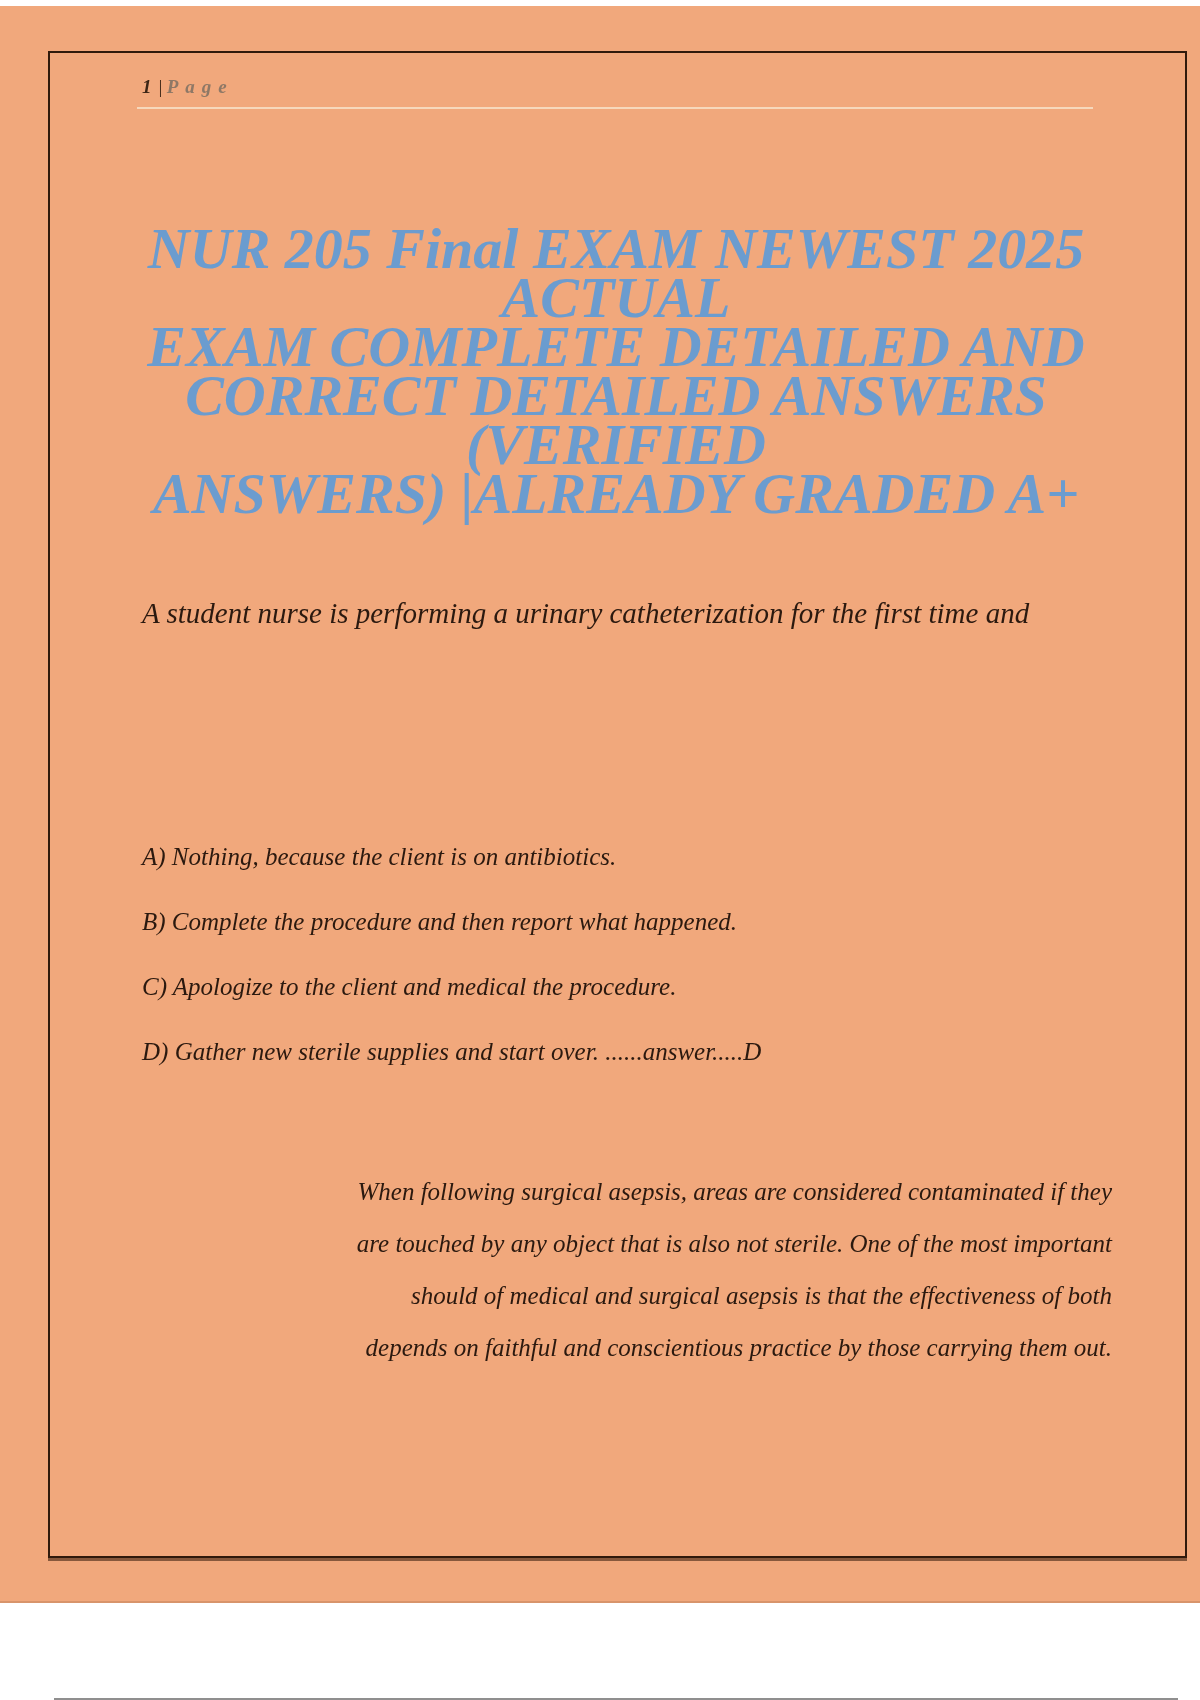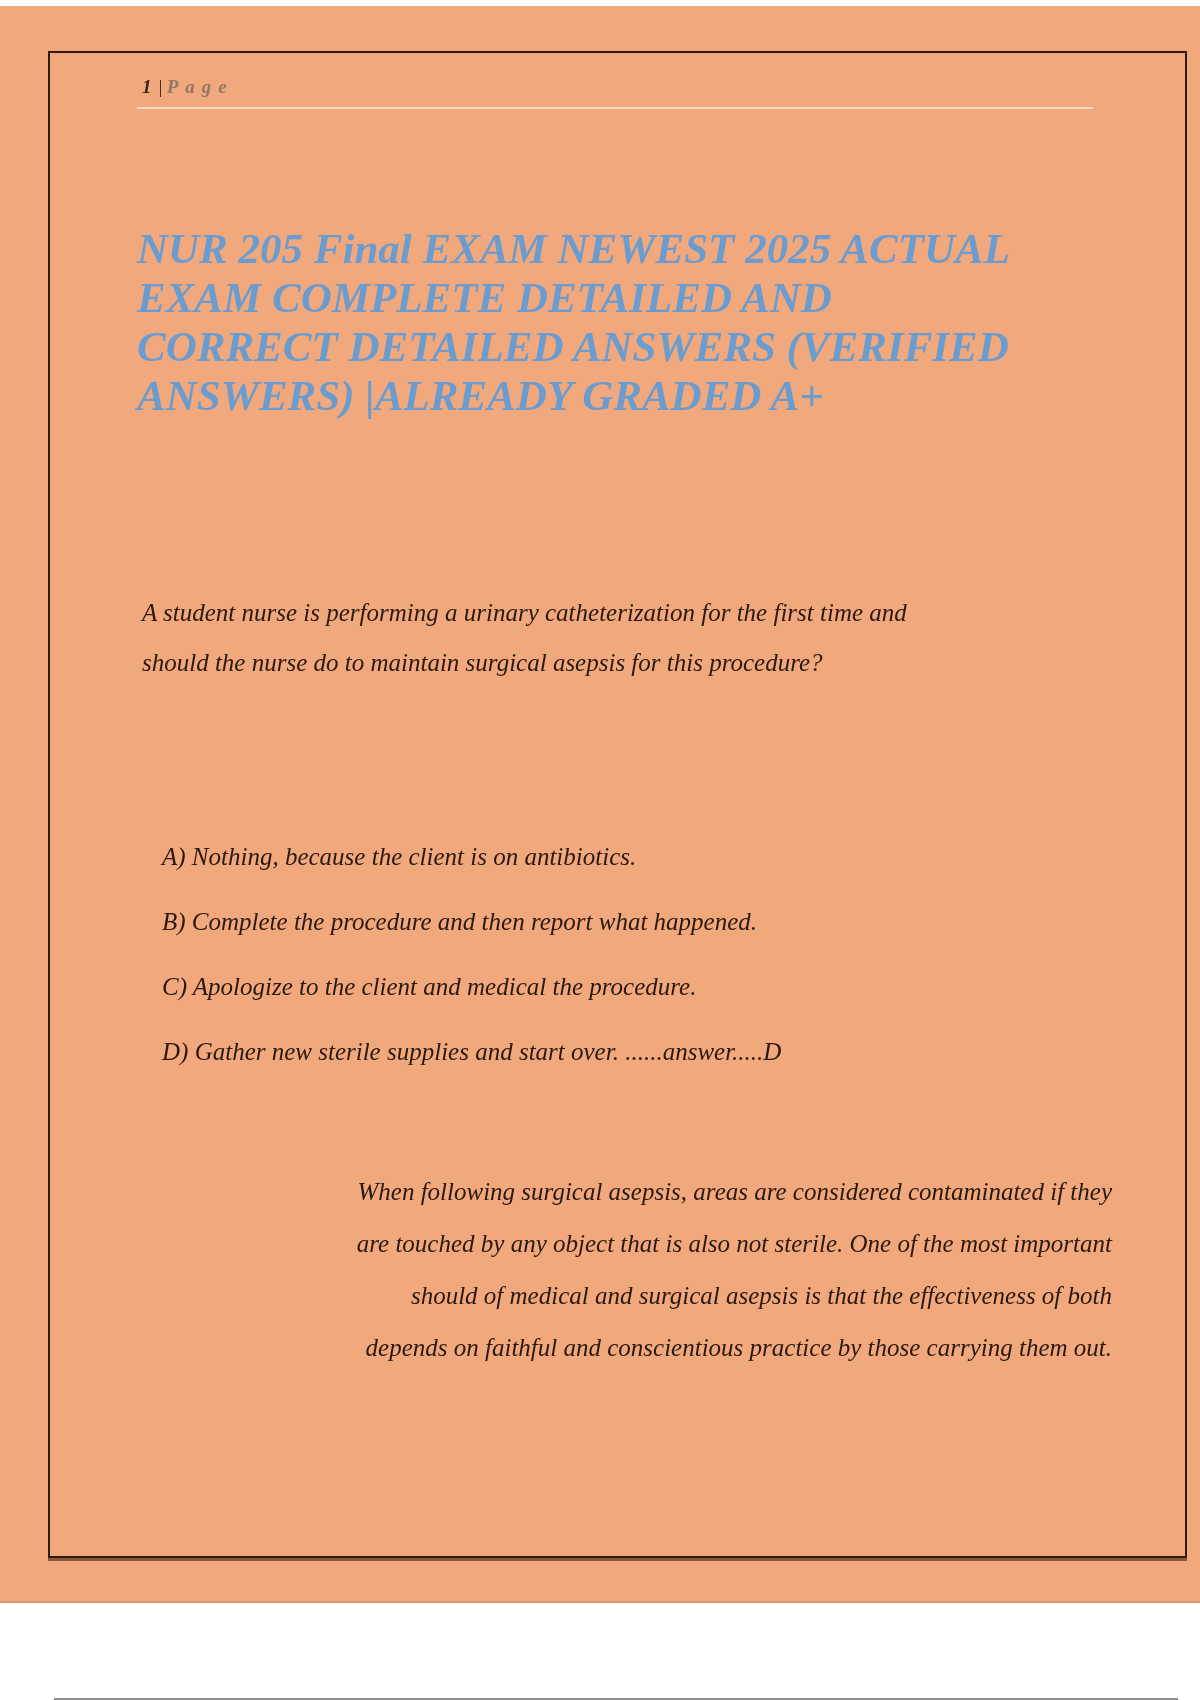--- a/index.html
+++ b/index.html
@@ -63,41 +63,41 @@
   .header-rule {
     position: absolute;
     left: 137px; top: 101px;
     width: 956px; height: 2px;
     background: var(--header-rule);
   }
   .exam-title {
     position: absolute;
     left: 137px; top: 218px;
     width: 958px;
+    text-align: center;
     color: var(--title-color);
     font-weight: bold;
-    font-size: 43px;
+    font-size: 58px;
     line-height: 49px;
     letter-spacing: 0px;
   }
   .question {
     position: absolute;
     left: 142px; top: 582px;
     width: 970px;
     color: var(--body-text);
-    font-size: 25px;
+    font-size: 29px;
     line-height: 50px;
   }
   .options {
     position: absolute;
     left: 142px; top: 818px;
     width: 970px;
     color: var(--body-text);
     font-size: 25px;
-    margin-left: 20px;
   }
   .options .option-line {
     line-height: 65px;
     height: 65px;
     white-space: nowrap;
   }
   .explanation {
     position: absolute;
     left: 142px; top: 1160px;
     width: 970px;
@@ -130,21 +130,20 @@
 
   <div class="exam-title">
       <div class="title-line">NUR 205 Final EXAM NEWEST 2025 ACTUAL</div>
       <div class="title-line">EXAM COMPLETE DETAILED AND</div>
       <div class="title-line">CORRECT DETAILED ANSWERS (VERIFIED</div>
       <div class="title-line">ANSWERS) |ALREADY GRADED A+</div>
     </div>
 
   <div class="question">
       <div class="question-line">A student nurse is performing a urinary catheterization for the first time and</div>
-      <div class="question-line">should the nurse do to maintain surgical asepsis for this procedure?</div>
     </div>
 
   <div class="options">
       <div class="option-line">A) Nothing, because the client is on antibiotics.</div>
       <div class="option-line">B) Complete the procedure and then report what happened.</div>
       <div class="option-line">C) Apologize to the client and medical the procedure.</div>
       <div class="option-line">D) Gather new sterile supplies and start over. ......answer.....D</div>
     </div>
 
   <div class="explanation">

